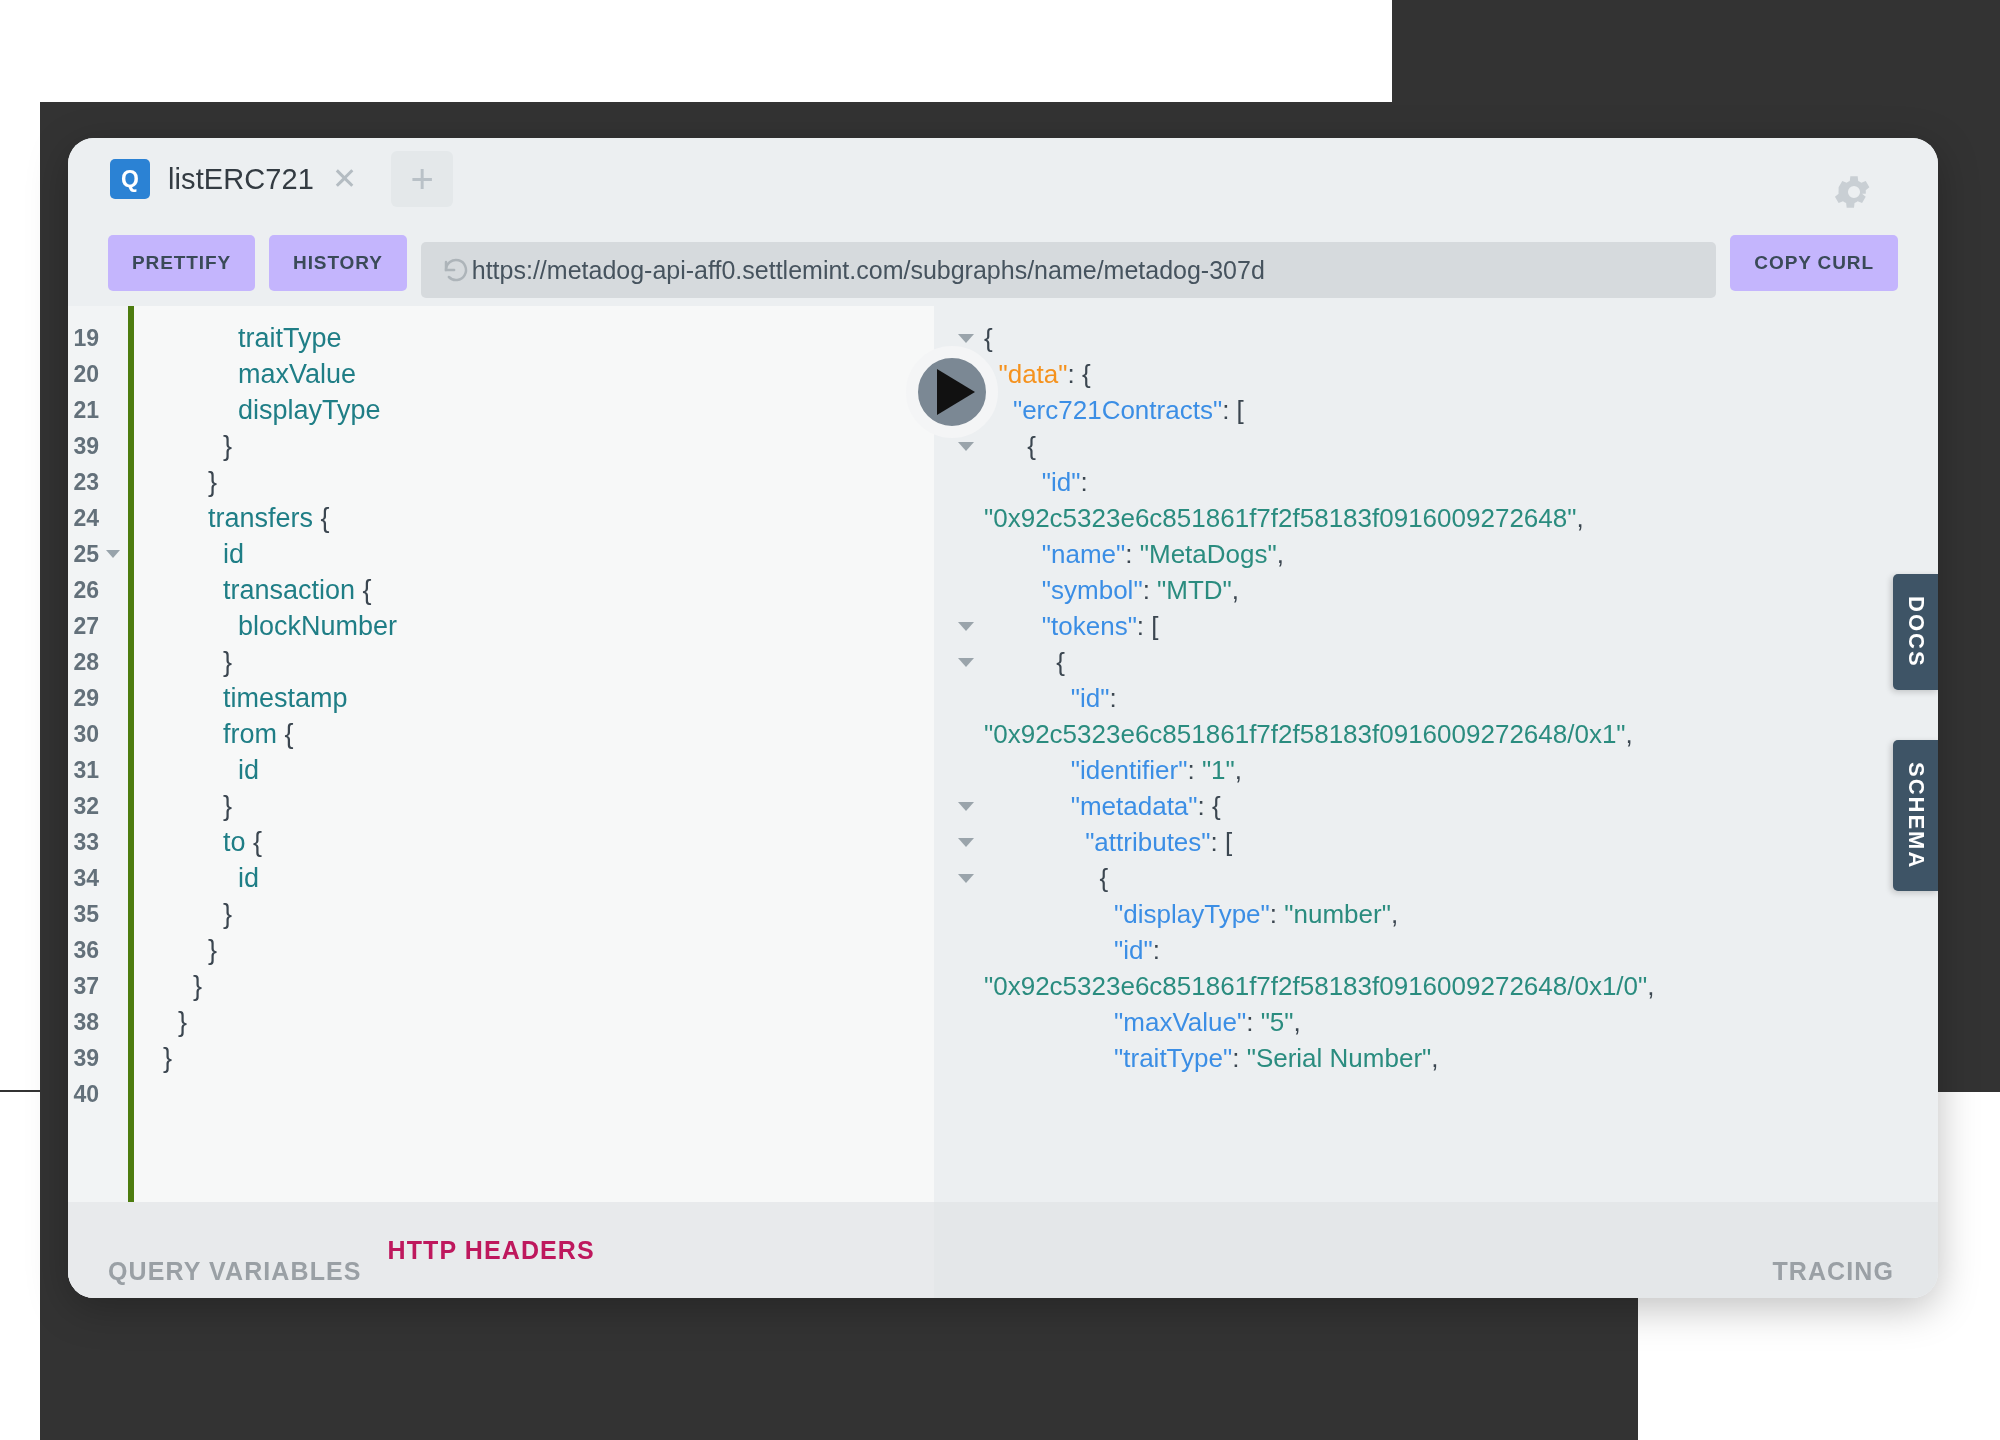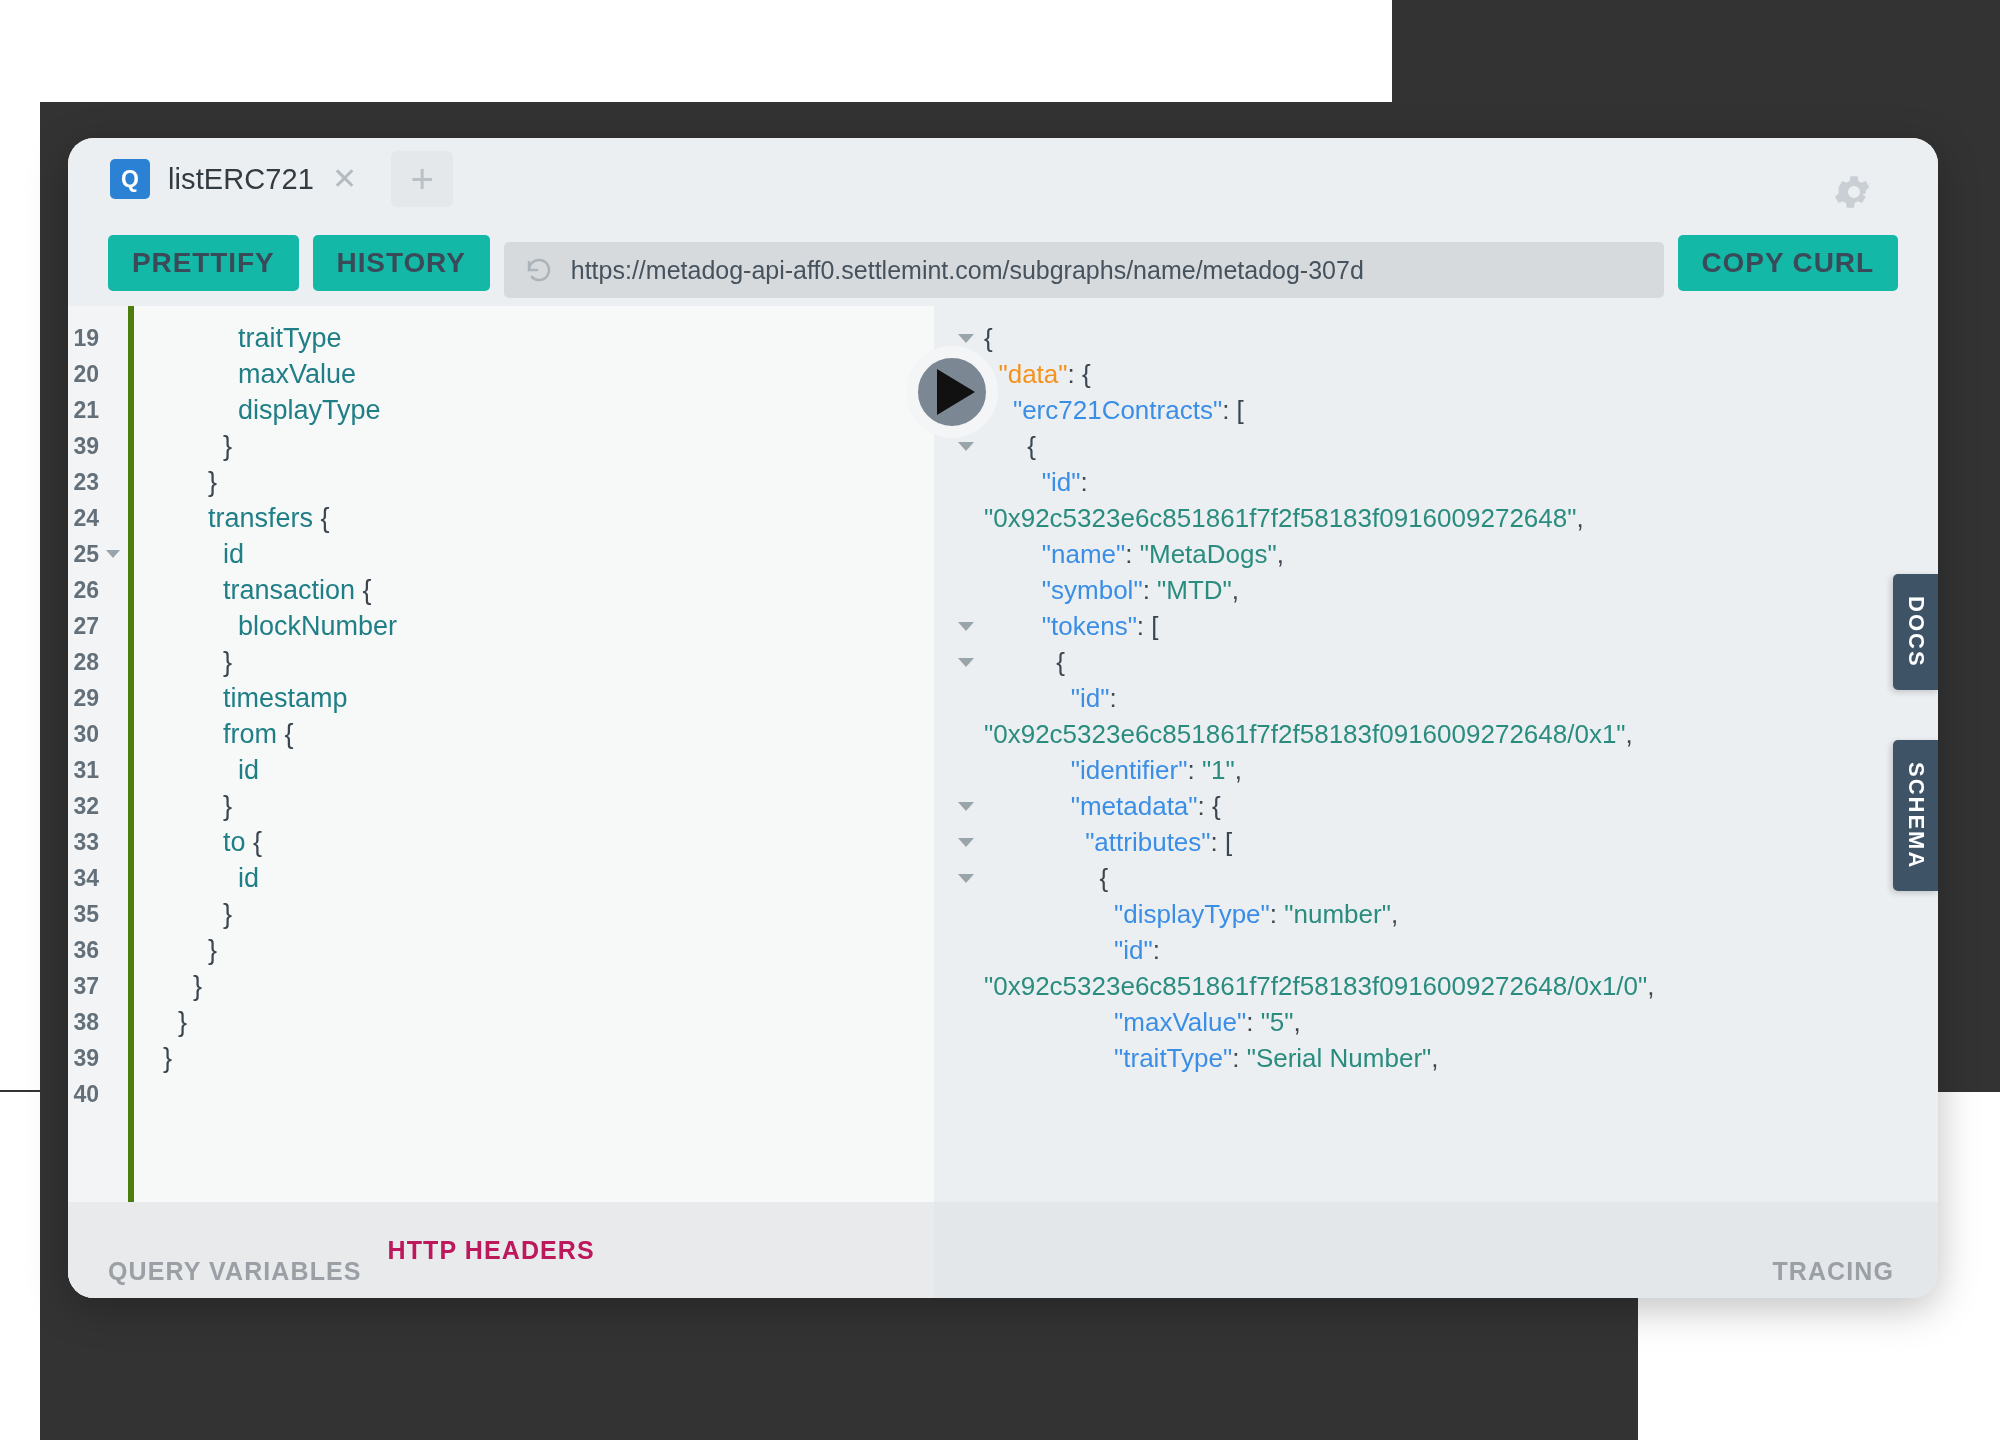--- a/index.html
+++ b/index.html
@@ -149,41 +149,41 @@
     flex: 0 0 86px;
     display: flex;
     align-items: center;
     padding: 0 40px;
     gap: 14px;
     background: #eceff1;
   }
   .tbtn {
     height: 56px;
     padding: 0 24px;
-    background: #14b8a6;
+    background: #c4b5fd;
     border: none;
     border-radius: 5px;
     color: #3a4a58;
-    font-size: 28px;
+    font-size: 19px;
     font-weight: bold;
     letter-spacing: 0.9px;
     font-family: "Liberation Sans", sans-serif;
     cursor: pointer;
     display: flex;
     align-items: center;
   }
   .urlbar {
     flex: 1;
     height: 56px;
     background: #d6dadd;
     border-radius: 5px;
     display: flex;
     align-items: center;
     padding: 0 20px;
-    gap: 17px;
+    gap: 1px;
     overflow: hidden;
     margin-top: 14px;
   }
   .url-text {
     font-size: 25px;
     color: #46535e;
     white-space: nowrap;
     overflow: hidden;
     text-overflow: ellipsis;
   }

